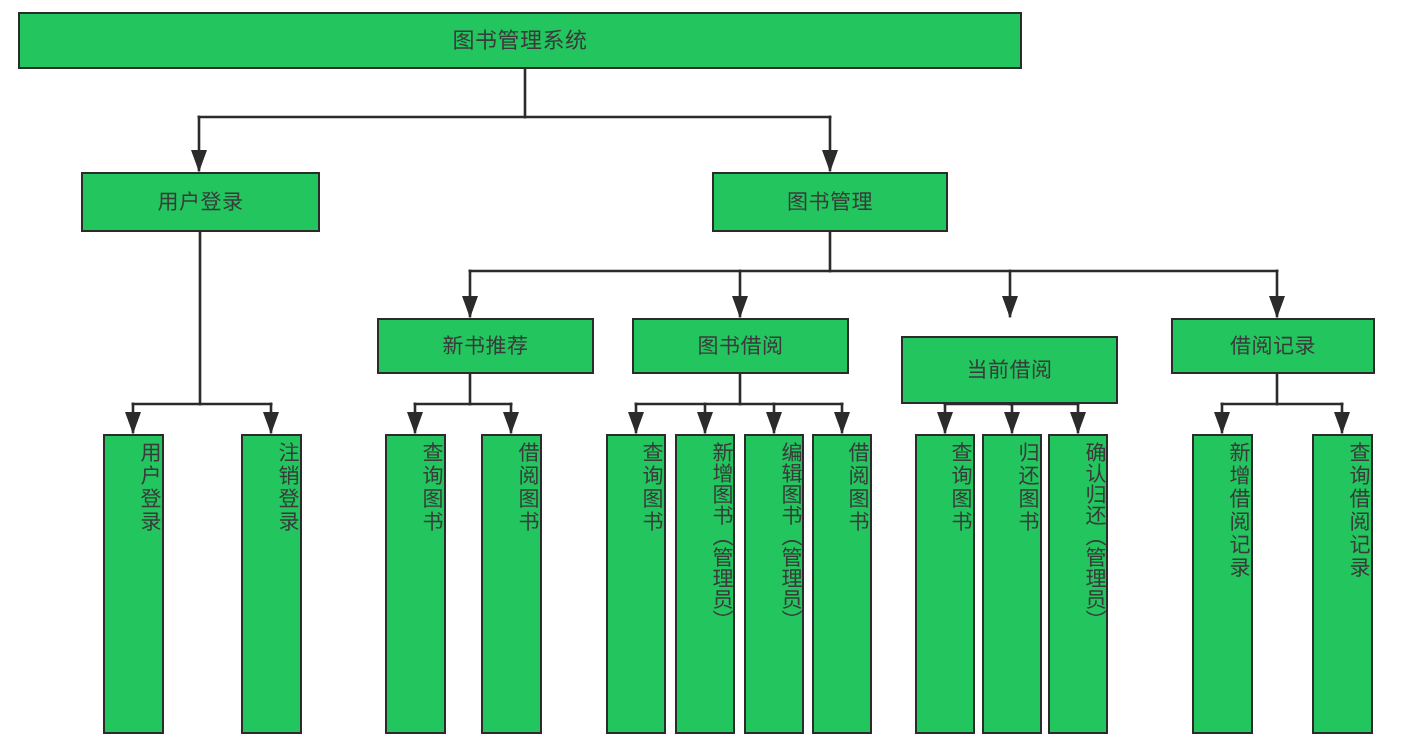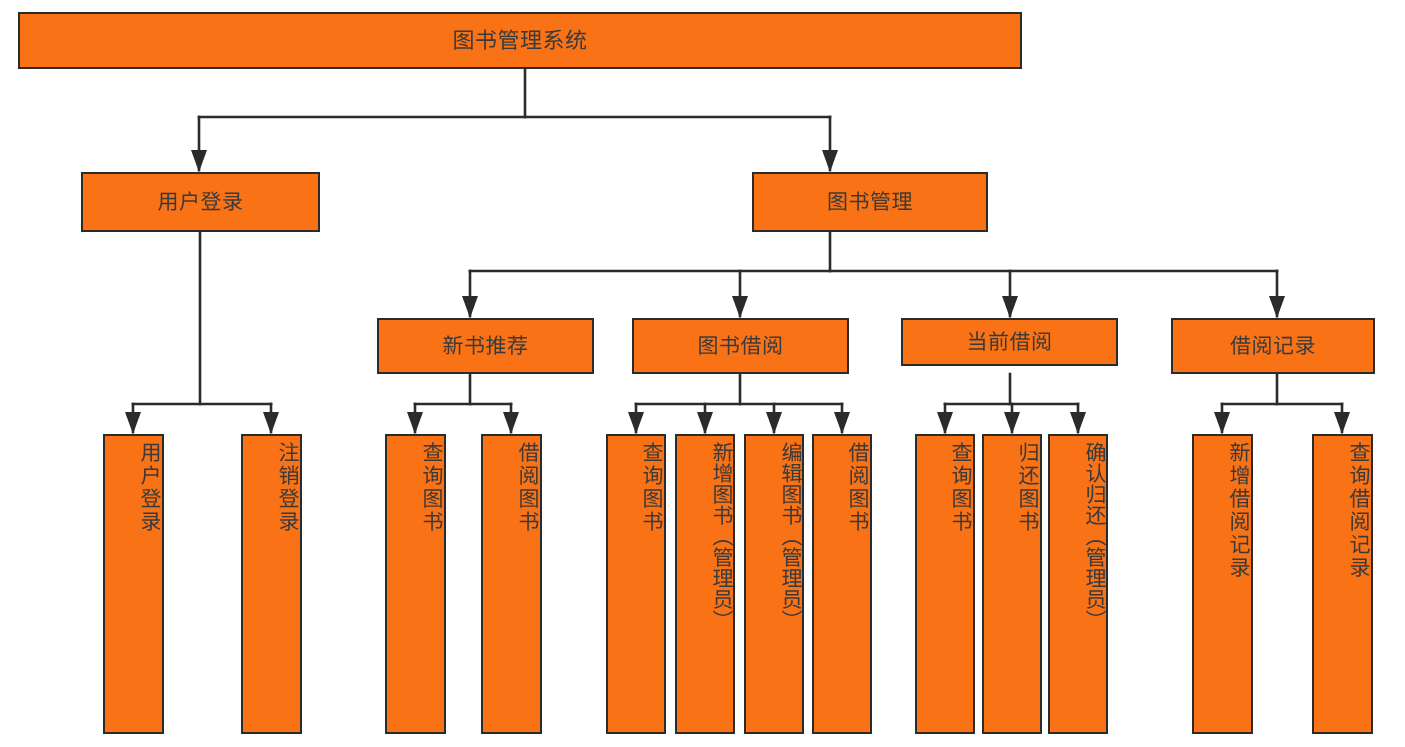--- a/index.html
+++ b/index.html
@@ -21,21 +21,21 @@
   #connector-layer {
     position: absolute;
     left: 0;
     top: 0;
     width: 1405px;
     height: 747px;
   }
   .node-box {
     position: absolute;
     box-sizing: border-box;
-    background: #f97316;
+    background: #22c55e;
     border: 2.2px solid #2b2b2b;
     display: flex;
     align-items: center;
     justify-content: center;
     z-index: 3;
   }
   .node-label {
     color: #3a3a3a;
     font-size: 21px;
     line-height: 1.18;
@@ -133,30 +133,30 @@
       <polygon points="1334,412 1350,412 1342,434" fill="#2b2b2b"></polygon>
     </svg>
 
   <div id="node-layer">
       <div class="node-box node-root" style="left: 18px; top: 12px; width: 1004px; height: 57px; border-color: rgb(43, 43, 43);">
         <span class="node-label" style="color: rgb(58, 58, 58);">图书管理系统</span>
       </div>
       <div class="node-box node-level2" style="left: 81px; top: 172px; width: 239px; height: 60px; border-color: rgb(43, 43, 43);">
         <span class="node-label" style="color: rgb(58, 58, 58);">用户登录</span>
       </div>
-      <div class="node-box node-level2" style="left: 712px; top: 172px; width: 236px; height: 60px; border-color: rgb(43, 43, 43); margin-left: 40px;">
+      <div class="node-box node-level2" style="left: 712px; top: 172px; width: 236px; height: 60px; border-color: rgb(43, 43, 43);">
         <span class="node-label" style="color: rgb(58, 58, 58);">图书管理</span>
       </div>
       <div class="node-box node-level3" style="left: 361px; top: 318px; width: 217px; height: 56px; border-color: rgb(43, 43, 43); margin-left: 16px;">
         <span class="node-label" style="color: rgb(58, 58, 58);">新书推荐</span>
       </div>
       <div class="node-box node-level3" style="left: 632px; top: 318px; width: 217px; height: 56px; border-color: rgb(43, 43, 43);">
         <span class="node-label" style="color: rgb(58, 58, 58);">图书借阅</span>
       </div>
-      <div class="node-box node-level3" style="left: 901px; top: 318px; width: 217px; height: 48px; border-color: rgb(43, 43, 43);">
+      <div class="node-box node-level3" style="left: 901px; top: 336px; width: 217px; height: 68px; border-color: rgb(43, 43, 43);">
         <span class="node-label" style="color: rgb(58, 58, 58);">当前借阅</span>
       </div>
       <div class="node-box node-level3" style="left: 1171px; top: 318px; width: 204px; height: 56px; border-color: rgb(43, 43, 43);">
         <span class="node-label" style="color: rgb(58, 58, 58);">借阅记录</span>
       </div>
       <div class="node-box node-leaf" style="left: 103px; top: 434px; width: 61px; height: 300px; border-color: rgb(43, 43, 43);">
         <span class="node-label" style="color: rgb(58, 58, 58);">用户登录</span>
       </div>
       <div class="node-box node-leaf" style="left: 241px; top: 434px; width: 61px; height: 300px; border-color: rgb(43, 43, 43);">
         <span class="node-label" style="color: rgb(58, 58, 58);">注销登录</span>

